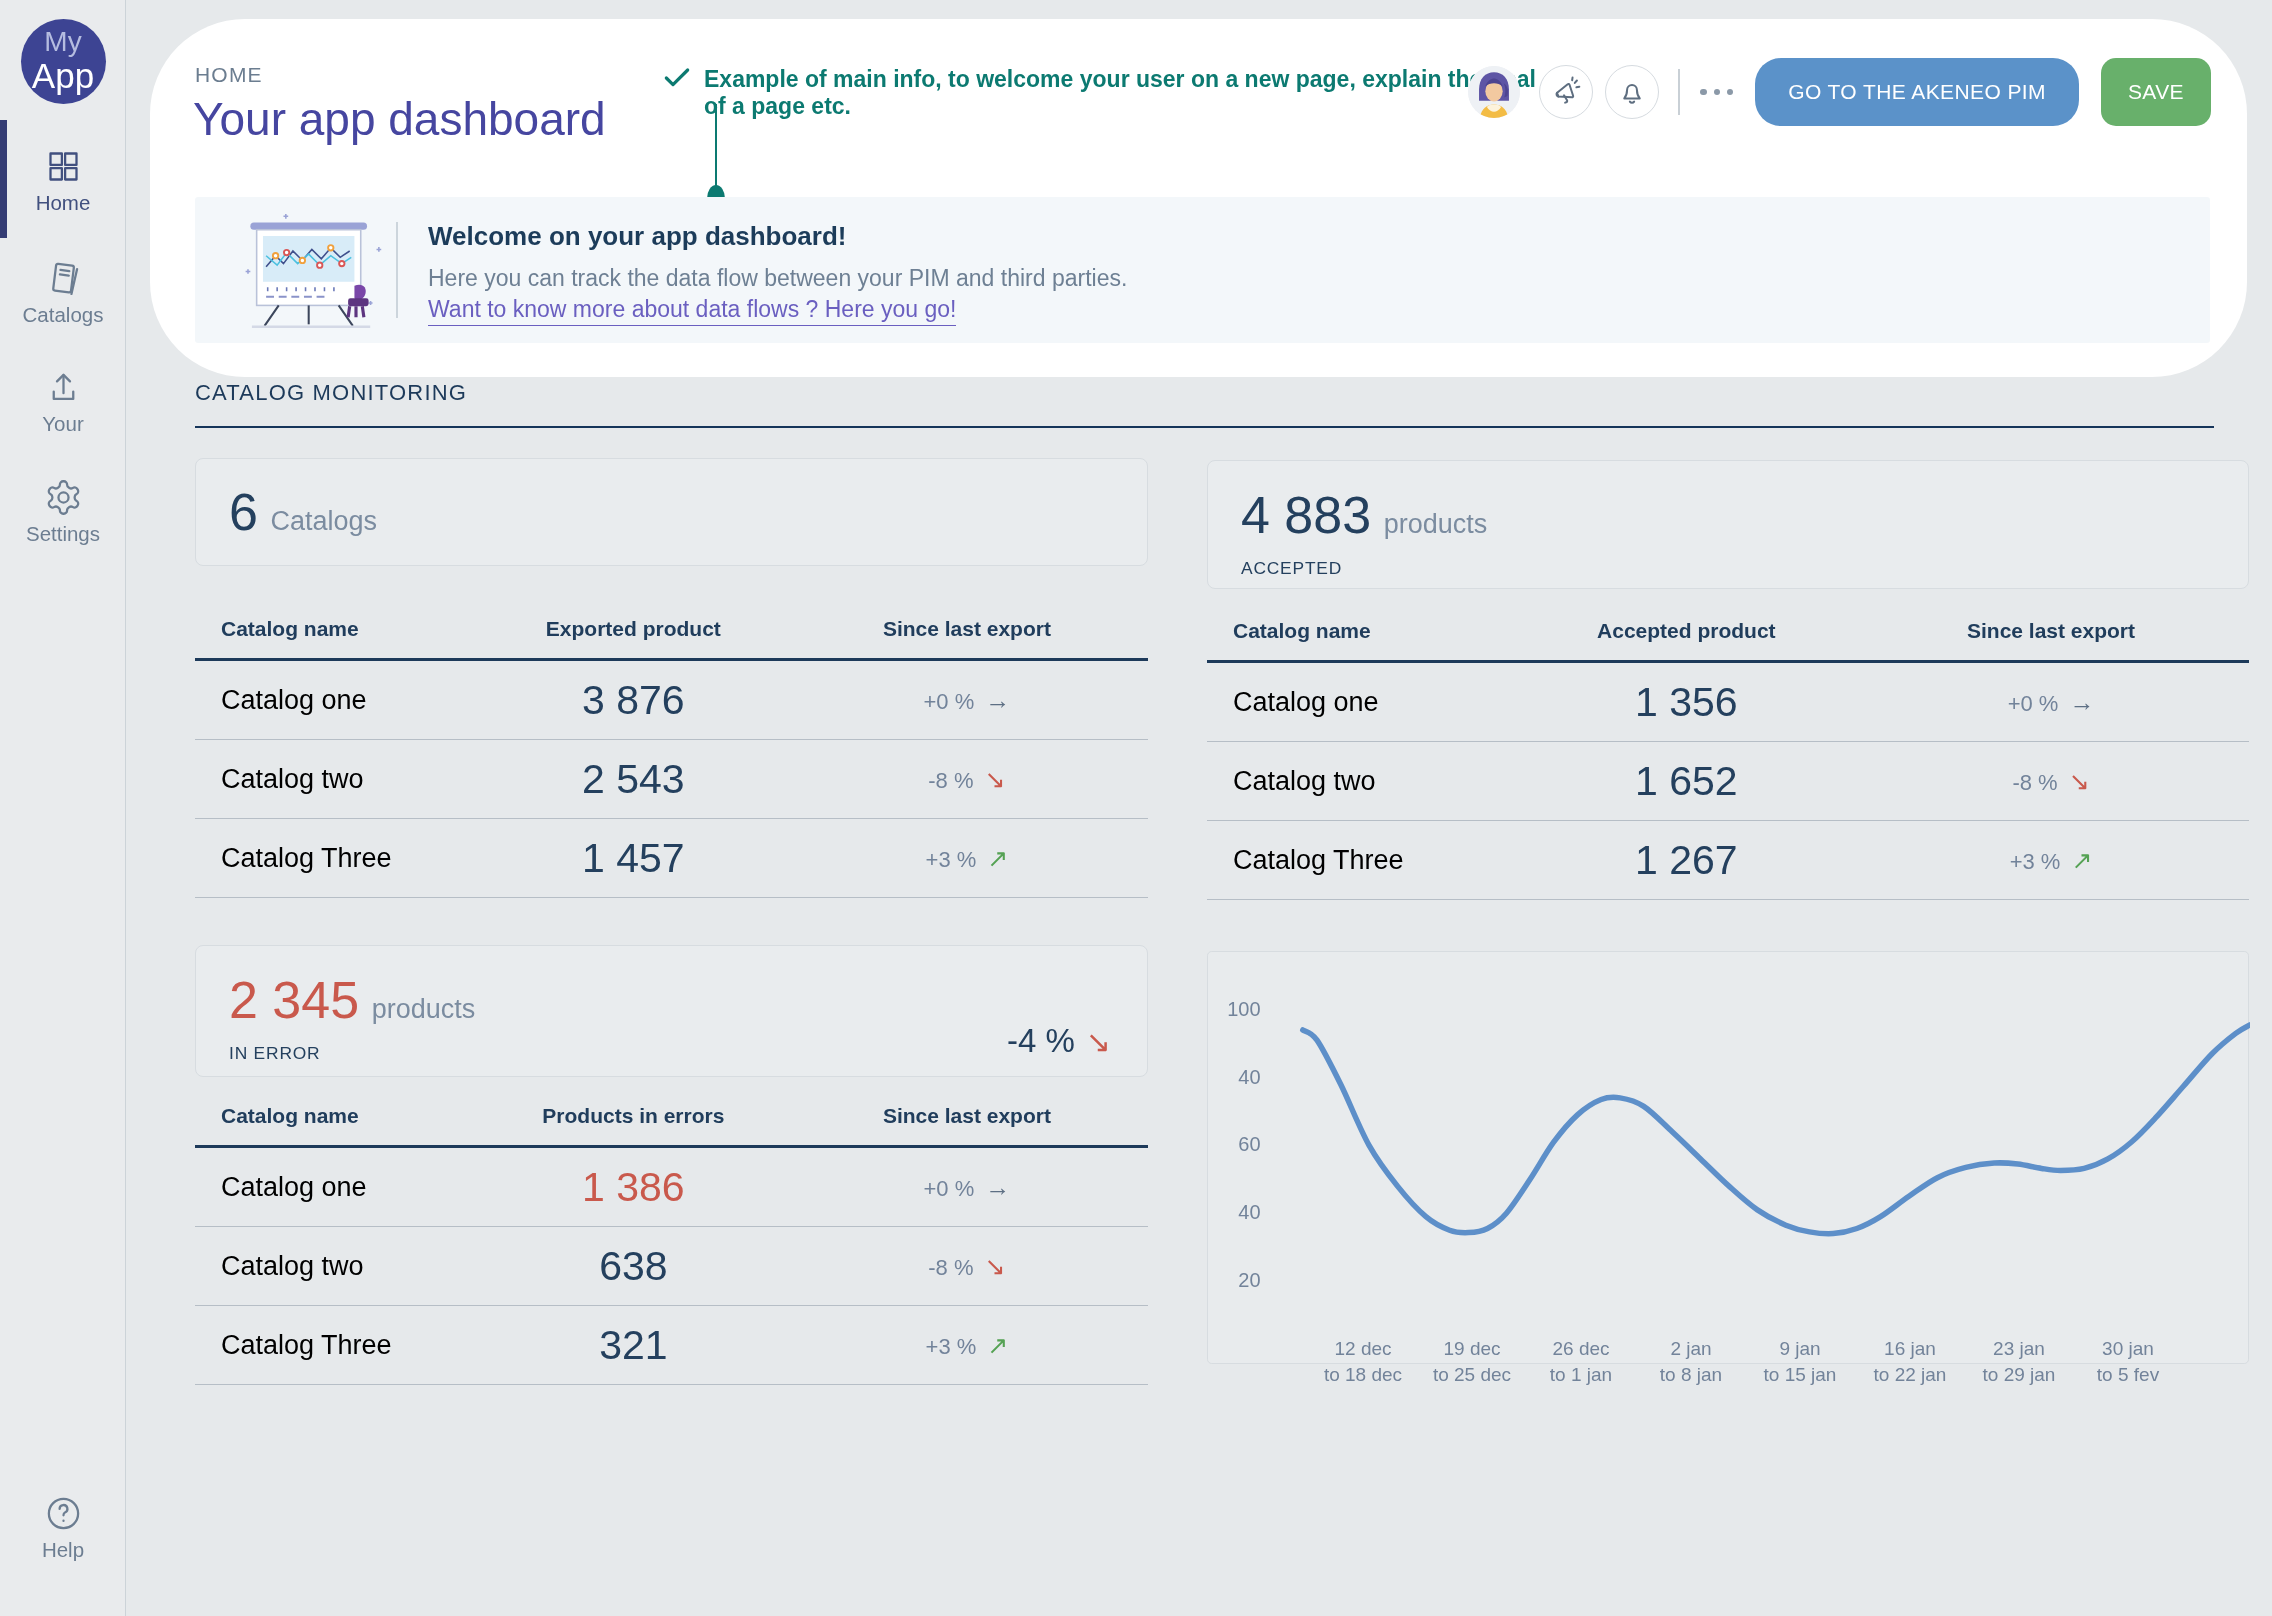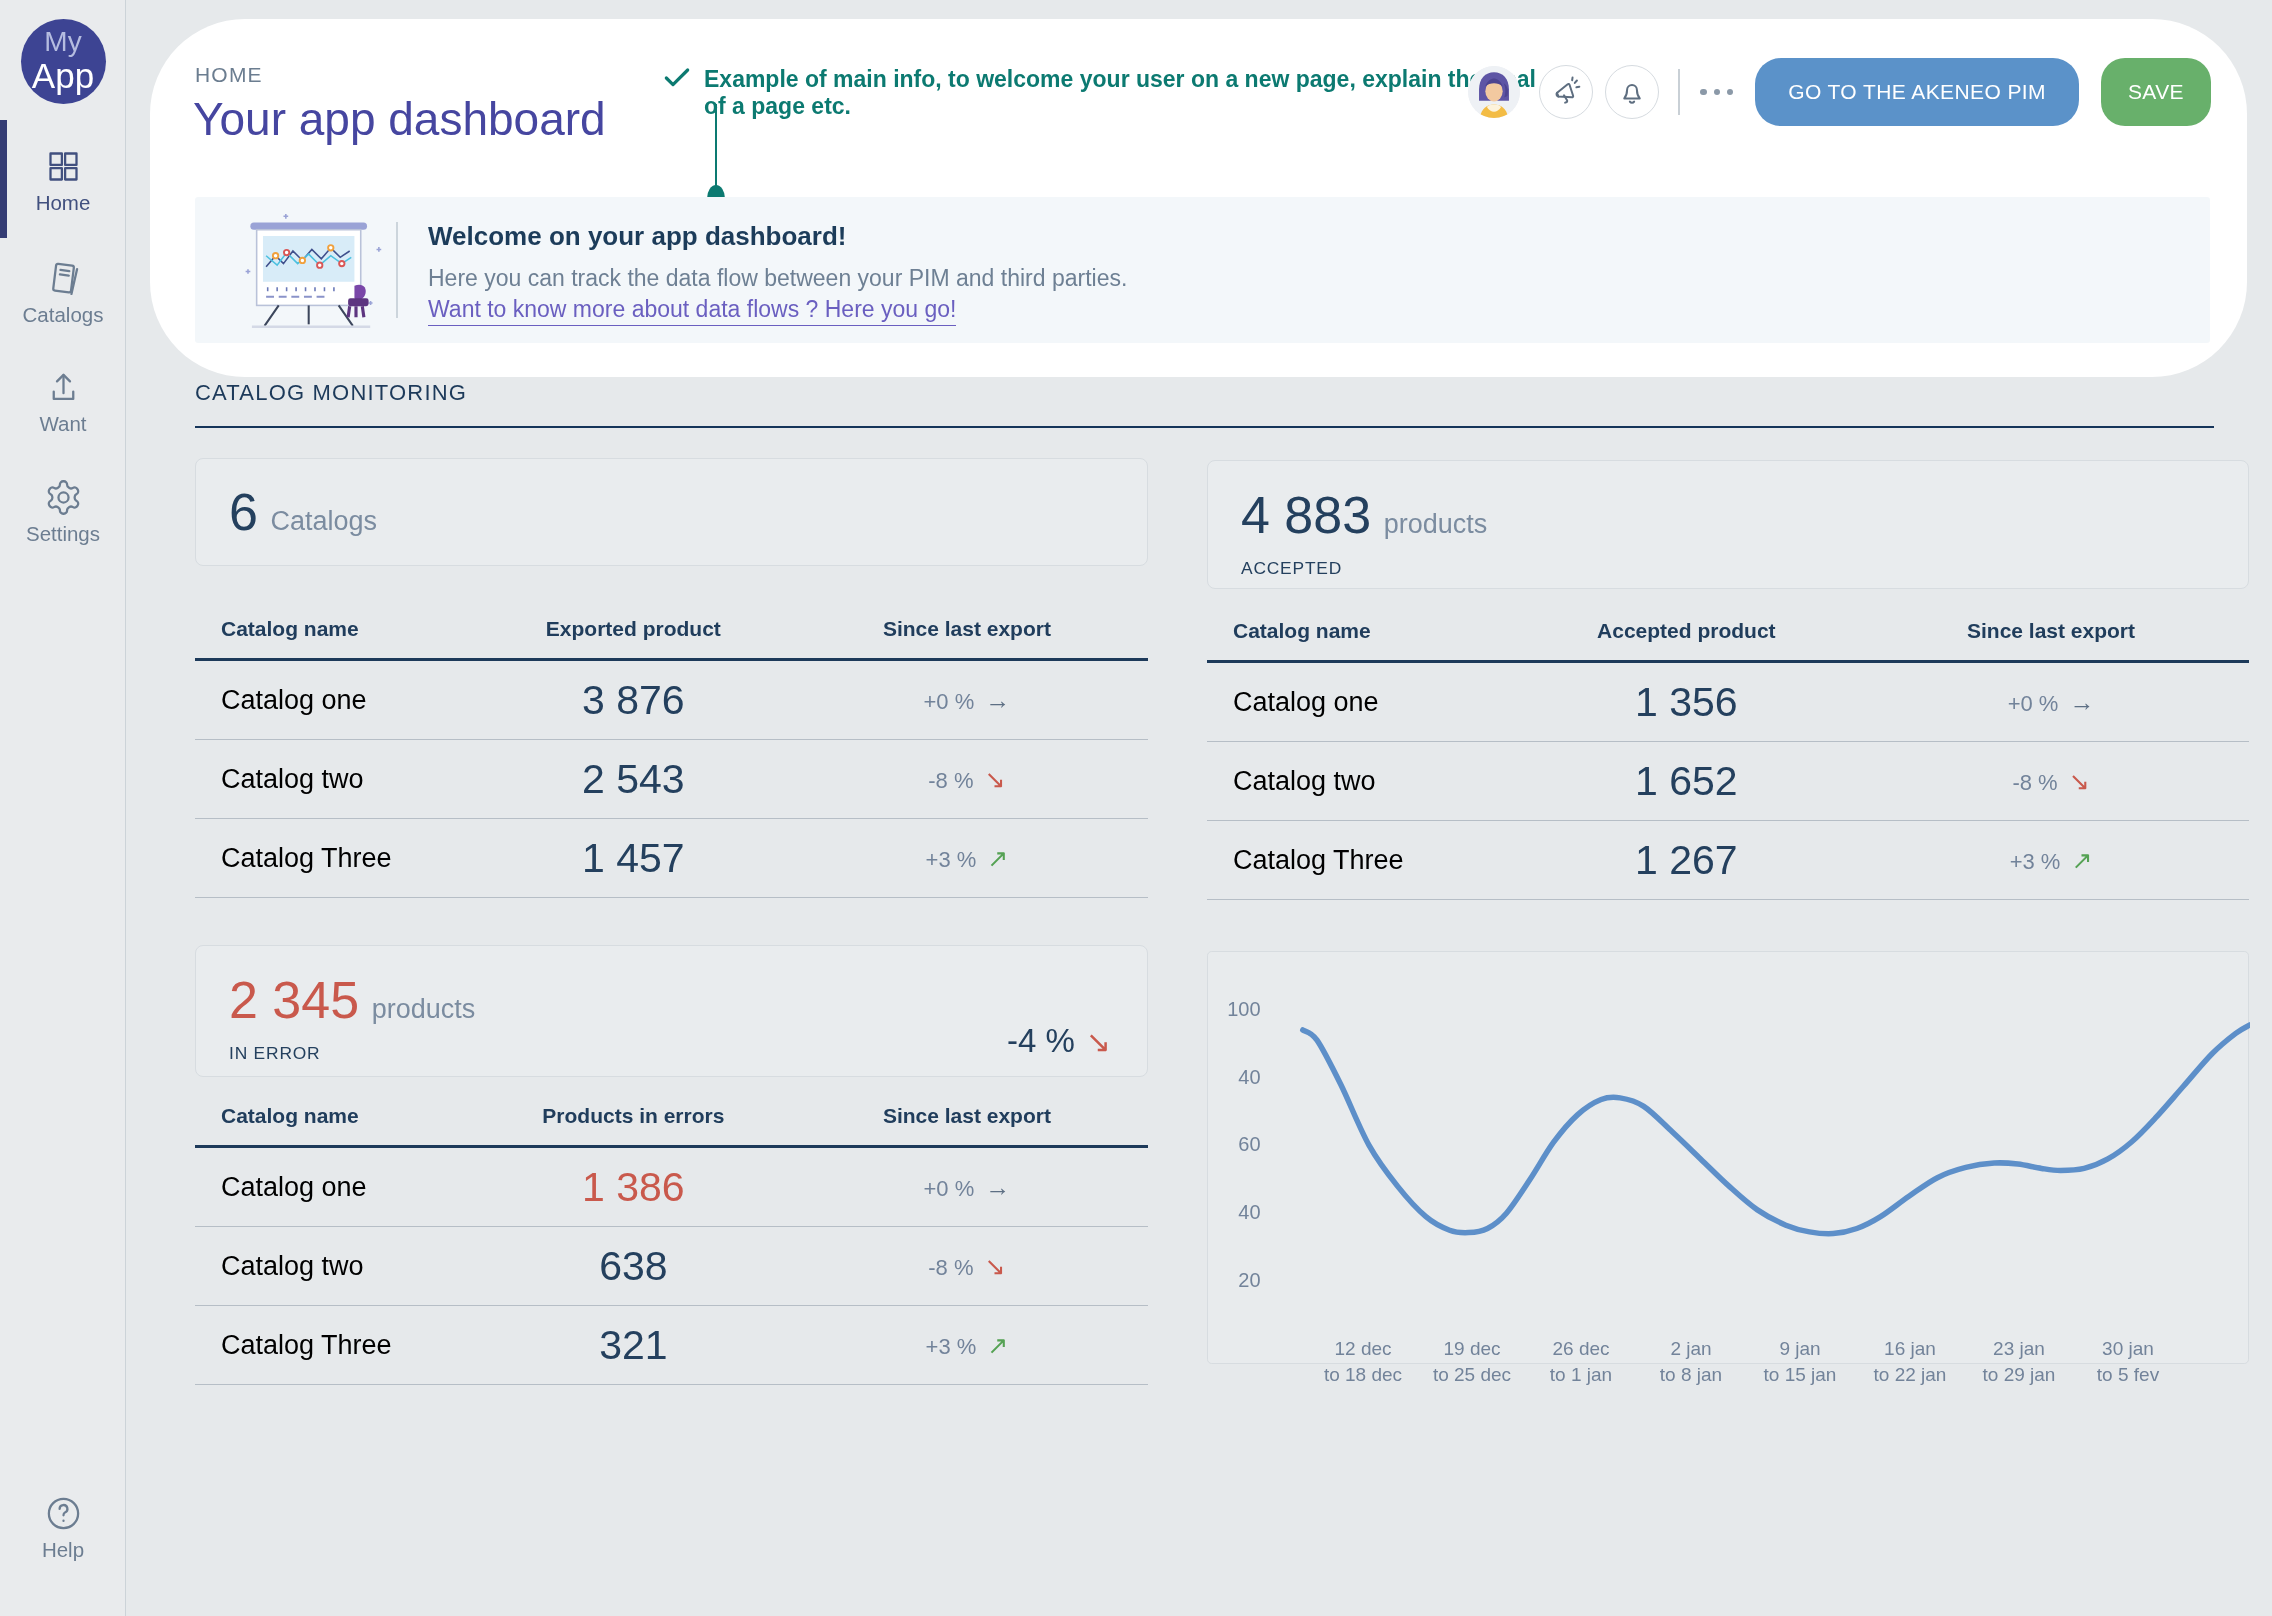--- a/index.html
+++ b/index.html
@@ -33,21 +33,21 @@
 
   #header-actions { position:absolute; top:58px; right:62px; display:flex; align-items:center; }
   #avatar { width:52px; height:52px; border-radius:50%; overflow:hidden; background:#eef0f4; cursor:pointer; flex:none; }
   .icon-circle { width:54px; height:54px; border-radius:50%; background:#ffffff; border:1.6px solid #d6dbe0; display:flex; align-items:center; justify-content:center; cursor:pointer; flex:none; }
   .icon-circle svg { width:32px; height:32px; stroke:#5e6e80; fill:none; stroke-width:1.5; stroke-linecap:round; stroke-linejoin:round; }
   .hdr-divider { width:1.6px; height:46px; background:#c9d0d6; margin:0 20.5px 0 19px; flex:none; }
   #more-dots { display:flex; gap:7px; margin-right:22px; cursor:pointer; flex:none; }
   #more-dots i { width:6.3px; height:6.3px; border-radius:50%; background:#8b99a8; }
   .btn { display:flex; align-items:center; justify-content:center; height:68px; color:#fff; font-size:21px; letter-spacing:0.4px; cursor:pointer; white-space:nowrap; }
   #pim-button { background:#5b92c9; border-radius:26px; padding:0 33px; margin-right:22px; }
-  #save-button { background:#68b06b; border-radius:24px; padding:0 27px; }
+  #save-button { background:#68b06b; border-radius:15px; padding:0 27px; }
 
   
   #welcome-banner { position:absolute; left:195px; top:197px; width:2015px; height:146px; background:#f3f7fa; border-radius:3.2px; }
   #banner-illu { position:absolute; left:41px; top:12.6px; width:158px; height:123px; }
   #banner-divider { position:absolute; left:201px; top:25px; width:1.6px; height:96px; background:#ccd5dc; }
   #banner-title { position:absolute; left:233px; top:24px; font-size:26px; font-weight:bold; color:#1c3c5a; }
   #banner-body  { position:absolute; left:233px; top:68px; font-size:23px; color:#6e8094; }
   #banner-link  { position:absolute; left:233px; top:99px; font-size:23px; color:#6a5fc0; text-decoration:none; border-bottom:1.6px solid #6a5fc0; padding-bottom:2.4px; cursor:pointer; }
 
   
@@ -131,21 +131,21 @@
     </div>
 
     <div class="nav-item" style="top:368px">
       <span class="nicon">
         <svg viewBox="0 0 24 24">
             <path d="M12 15.5V4.5"></path>
             <path d="M8 8.2l4-4 4 4"></path>
             <path d="M6 14.5v4.5h12v-4.5"></path>
           </svg>
       </span>
-      <span class="nlabel">Want</span>
+      <span class="nlabel">Your</span>
     </div>
 
     <div class="nav-item" style="top:478px">
       <span class="nicon">
         <svg viewBox="0 0 24 24">
             <path d="M12.22 2h-.44a2 2 0 0 0-2 2v.18a2 2 0 0 1-1 1.73l-.43.25a2 2 0 0 1-2 0l-.15-.08a2 2 0 0 0-2.73.73l-.22.38a2 2 0 0 0 .73 2.73l.15.1a2 2 0 0 1 1 1.72v.51a2 2 0 0 1-1 1.74l-.15.09a2 2 0 0 0-.73 2.73l.22.38a2 2 0 0 0 2.73.73l.15-.08a2 2 0 0 1 2 0l.43.25a2 2 0 0 1 1 1.73V20a2 2 0 0 0 2 2h.44a2 2 0 0 0 2-2v-.18a2 2 0 0 1 1-1.73l.43-.25a2 2 0 0 1 2 0l.15.08a2 2 0 0 0 2.73-.73l.22-.39a2 2 0 0 0-.73-2.73l-.15-.08a2 2 0 0 1-1-1.74v-.5a2 2 0 0 1 1-1.74l.15-.09a2 2 0 0 0 .73-2.73l-.22-.38a2 2 0 0 0-2.73-.73l-.15.08a2 2 0 0 1-2 0l-.43-.25a2 2 0 0 1-1-1.73V4a2 2 0 0 0-2-2z"></path>
             <circle cx="12" cy="12" r="3.1"></circle>
           </svg>
       </span>
       <span class="nlabel">Settings</span>

